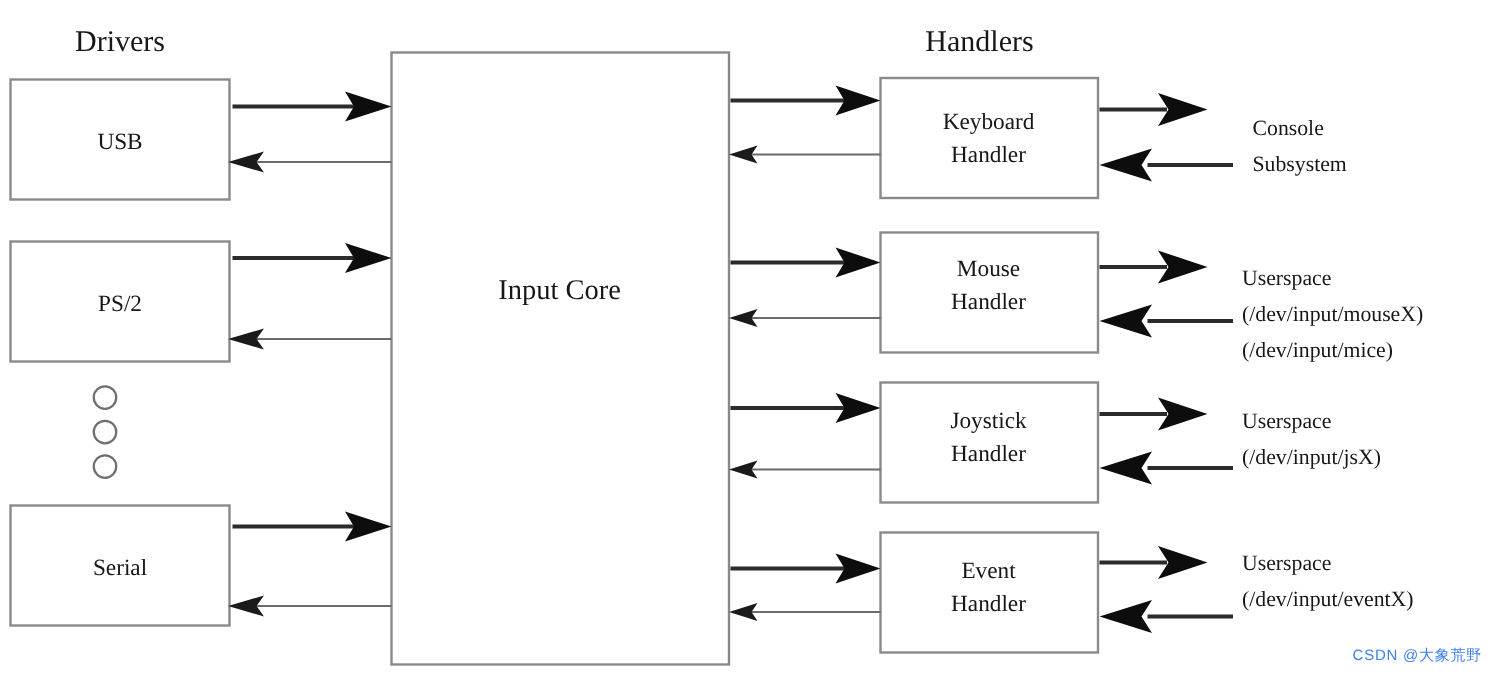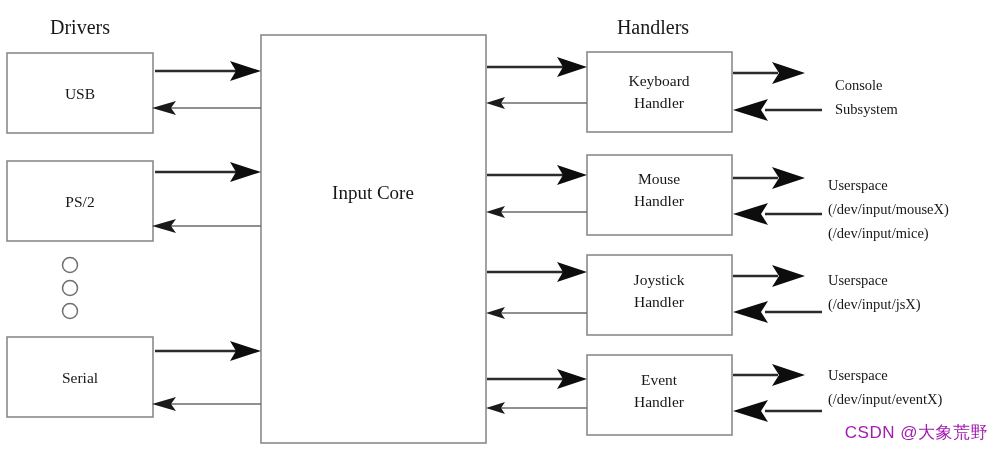--- a/index.html
+++ b/index.html
@@ -77,22 +77,22 @@
   }
   .head-thin {
     fill: #1a1a1a;
     stroke: none;
   }
   .watermark {
     position: absolute;
     right: 14px;
     bottom: 6px;
     font-family: "Liberation Sans", "DejaVu Sans", sans-serif;
-    font-size: 17px;
-    color: #a21caf;
+    font-size: 10px;
+    color: #3b82f6;
     letter-spacing: 0.5px;
     user-select: none;
     white-space: nowrap;
   }
 </style>
 </head>
 <body>
 
 <div id="stage">
 

